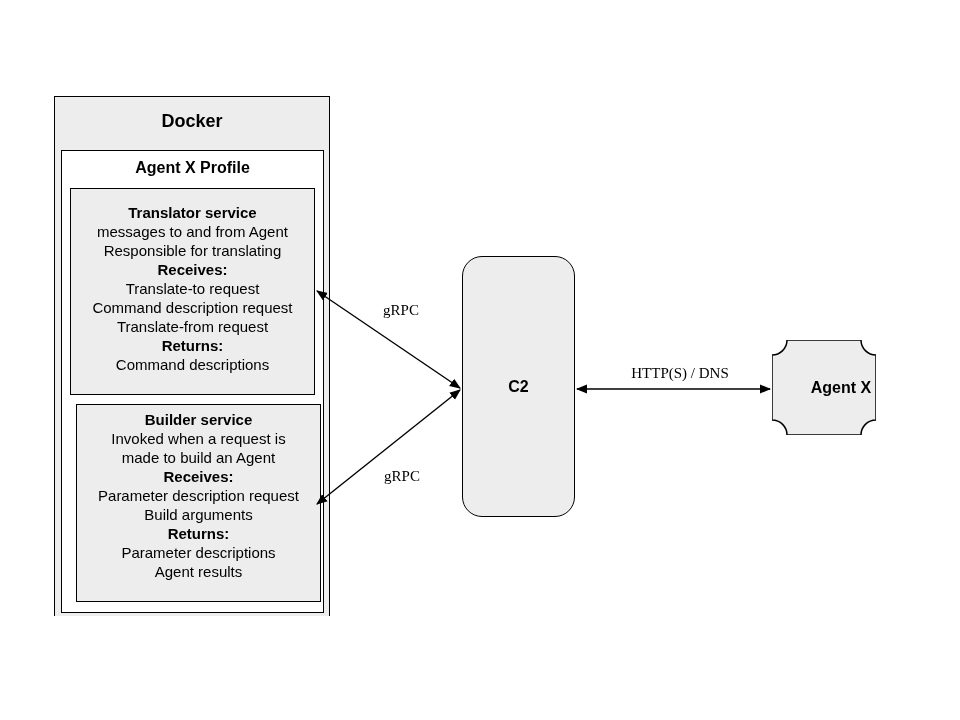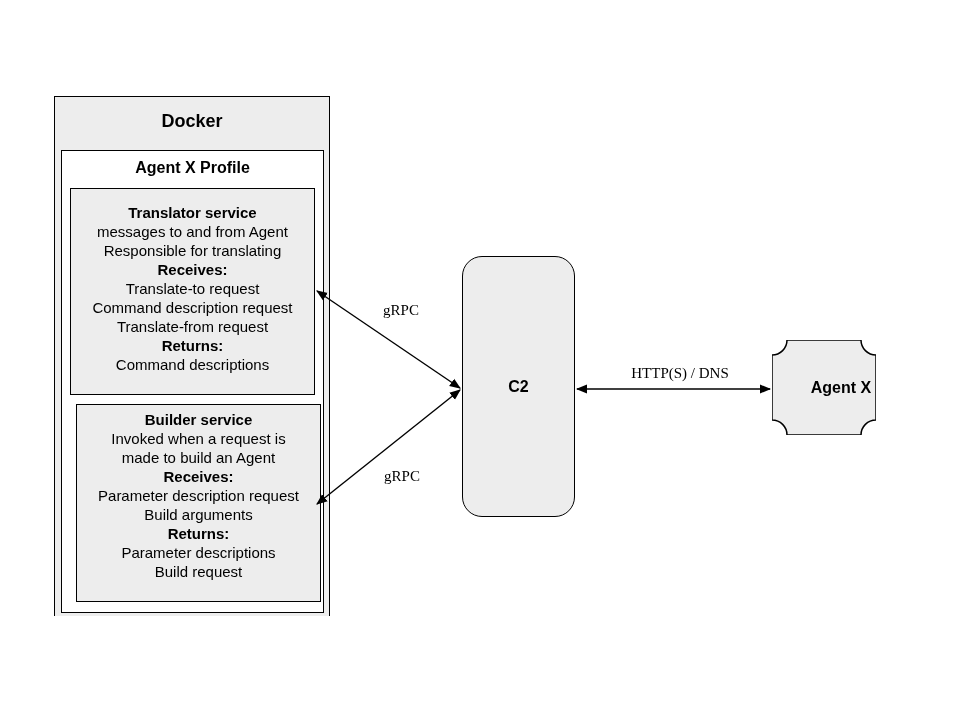--- a/index.html
+++ b/index.html
@@ -91,21 +91,21 @@
 
   <div class="box fill-gray service-box builder-box">
     <div class="line bold">Builder service</div>
     <div class="line">Invoked when a request is</div>
     <div class="line">made to build an Agent</div>
     <div class="line bold">Receives:</div>
     <div class="line">Parameter description request</div>
     <div class="line">Build arguments</div>
     <div class="line bold">Returns:</div>
     <div class="line">Parameter descriptions</div>
-    <div class="line">Build request</div>
+    <div class="line">Agent results</div>
   </div>
 
   <div class="box fill-gray c2-box">
     <span>C2</span>
   </div>
 
   <div class="agentx-wrap">
     <svg width="104" height="95" viewBox="0 0 104 95">
       <path d="M 15 0 H 89 A 15 15 0 0 0 104 15 V 80 A 15 15 0 0 0 89 95 H 15 A 15 15 0 0 0 0 80 V 15 A 15 15 0 0 0 15 0 Z" fill="#ededed" stroke="#000000" stroke-width="1.5"></path>
     </svg>

